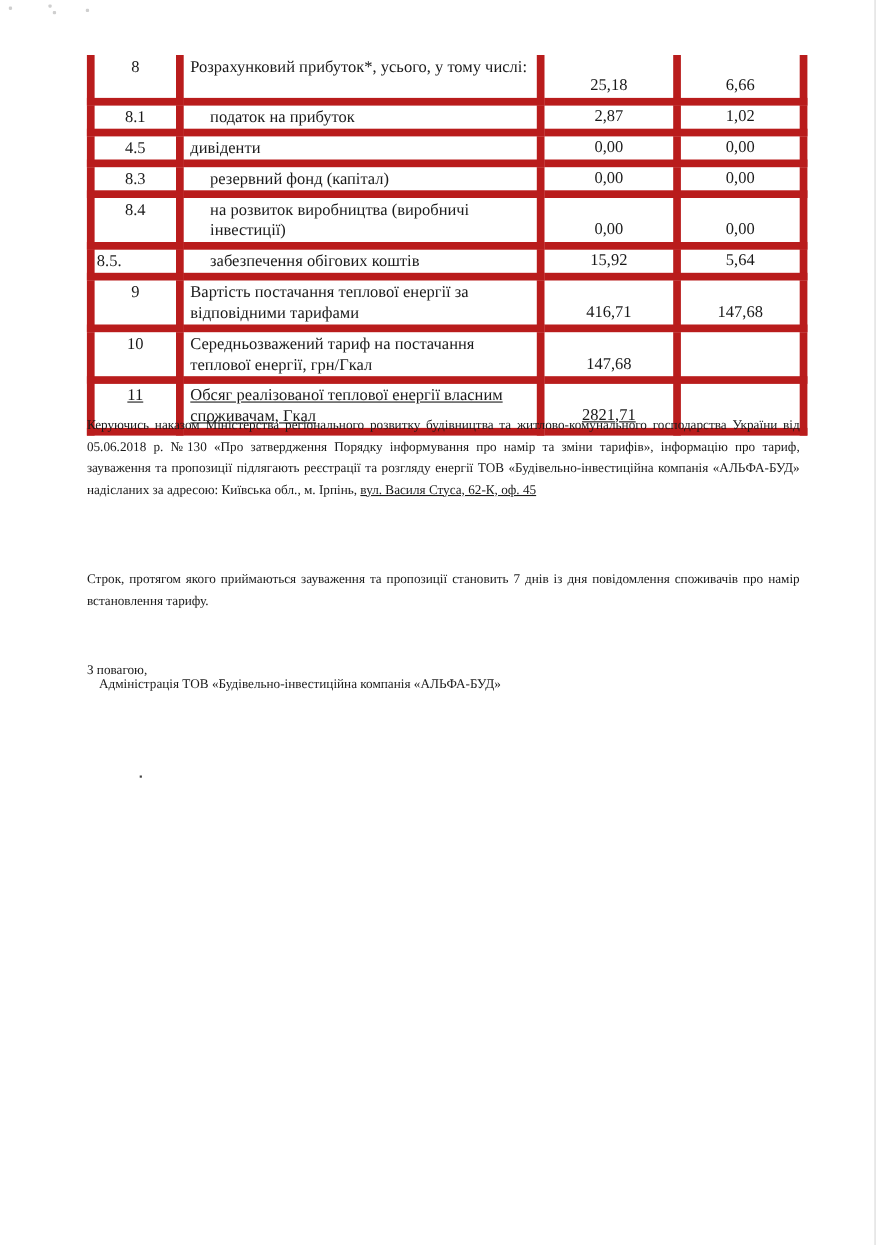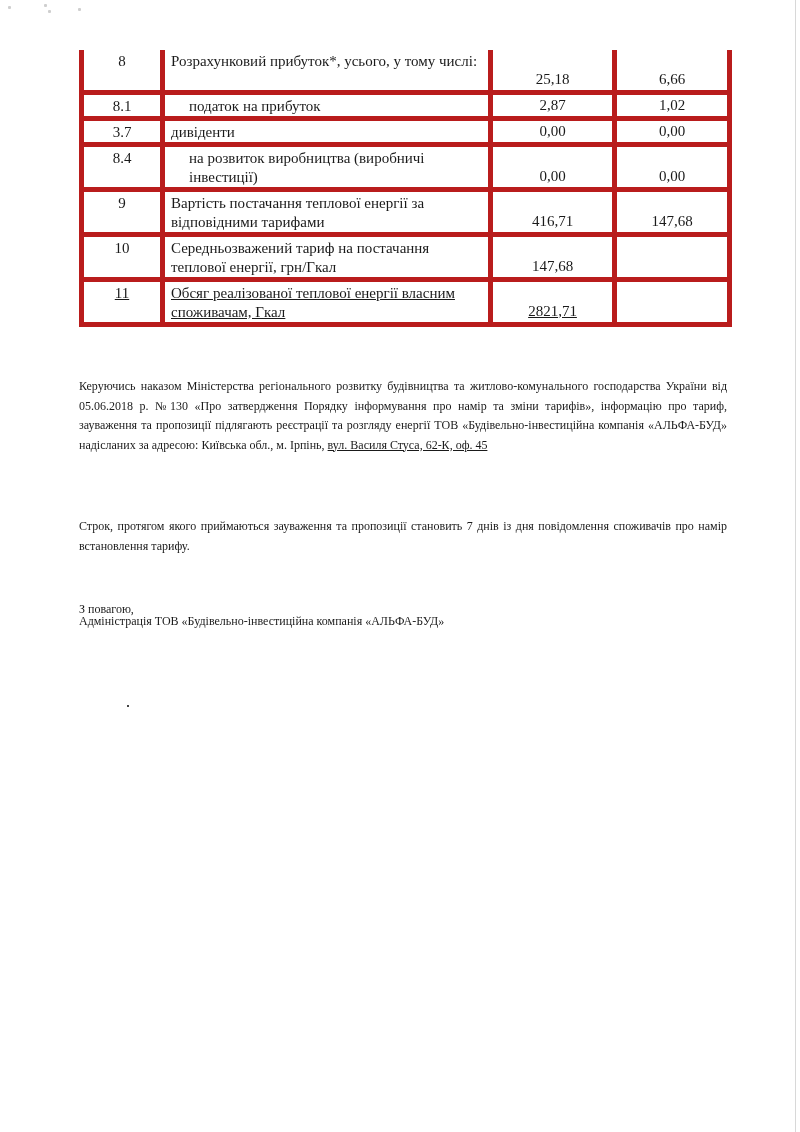--- a/index.html
+++ b/index.html
@@ -54,21 +54,21 @@
       width: 648px;
     }
     table.tariff-table {
       border-collapse: collapse;
       width: 648px;
       table-layout: fixed;
       font-size: 15px;
       line-height: 19px;
     }
     table.tariff-table td {
-      border: 5px solid #b91c1c;
+      border: 7px solid #b91c1c;
       padding: 0 4px;
       vertical-align: bottom;
     }
     table.tariff-table tr:first-child td {
       border-top: none;
     }
     td.c-num {
       text-align: center;
       vertical-align: top !important;
       padding-top: 2px !important;
@@ -98,21 +98,21 @@
       font-size: 12px;
       line-height: 19.5px;
       text-align: justify;
     }
     .para .u {
       text-decoration: underline;
     }
     .p-main { top: 377px; }
     .p-term { top: 517px; }
     .p-regards { top: 600px; }
-    .p-signature { top: 612px; }
+    .p-signature { top: 612px; margin-left: 11px; }
   </style>
 </head>
 <body>
 
 <div class="page-edge"></div>
 <div class="scan-specks">
   <span style="left:8px;top:2px;"></span>
   <span style="left:44px;top:0px;"></span>
   <span style="left:48px;top:6px;"></span>
   <span style="left:78px;top:4px;"></span>
@@ -133,30 +133,42 @@
           <td class="c-val">25,18</td>
           <td class="c-val">6,66</td>
         </tr>
         <tr style="height: 24px;">
           <td class="c-num">8.1</td>
           <td class="c-name indent">податок на прибуток</td>
           <td class="c-val">2,87</td>
           <td class="c-val">1,02</td>
         </tr>
         <tr style="height: 23px;">
-          <td class="c-num">3.7</td>
+          <td class="c-num">4.5</td>
           <td class="c-name">дивіденти</td>
+          <td class="c-val">0,00</td>
+          <td class="c-val">0,00</td>
+        </tr>
+        <tr style="height: 21px;">
+          <td class="c-num">8.3</td>
+          <td class="c-name indent">резервний фонд (капітал)</td>
           <td class="c-val">0,00</td>
           <td class="c-val">0,00</td>
         </tr>
         <tr style="height: 40px;">
           <td class="c-num">8.4</td>
           <td class="c-name indent">на розвиток виробництва (виробничі інвестиції)</td>
           <td class="c-val">0,00</td>
           <td class="c-val">0,00</td>
+        </tr>
+        <tr style="height: 19px;">
+          <td class="c-num left">8.5.</td>
+          <td class="c-name indent">забезпечення обігових коштів</td>
+          <td class="c-val">15,92</td>
+          <td class="c-val">5,64</td>
         </tr>
         <tr style="height: 43px;">
           <td class="c-num">9</td>
           <td class="c-name">Вартість постачання теплової енергії за відповідними тарифами</td>
           <td class="c-val">416,71</td>
           <td class="c-val">147,68</td>
         </tr>
         <tr style="height: 42px;">
           <td class="c-num">10</td>
           <td class="c-name">Середньозважений тариф на постачання теплової енергії, грн/Гкал</td>

